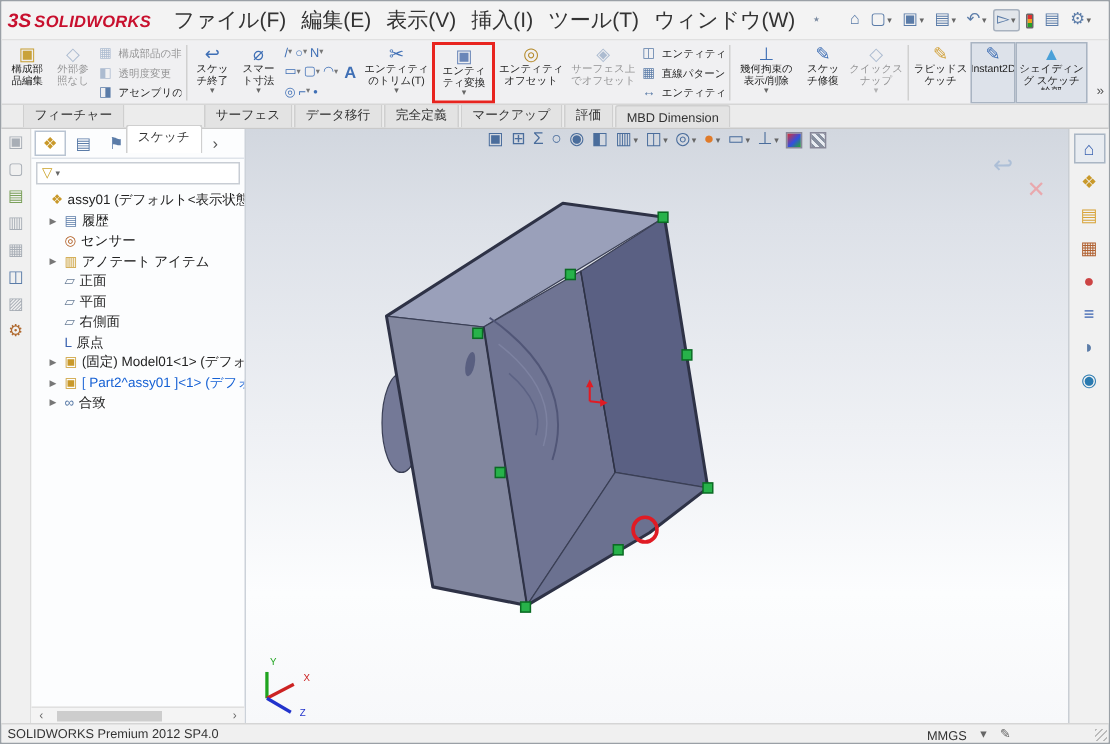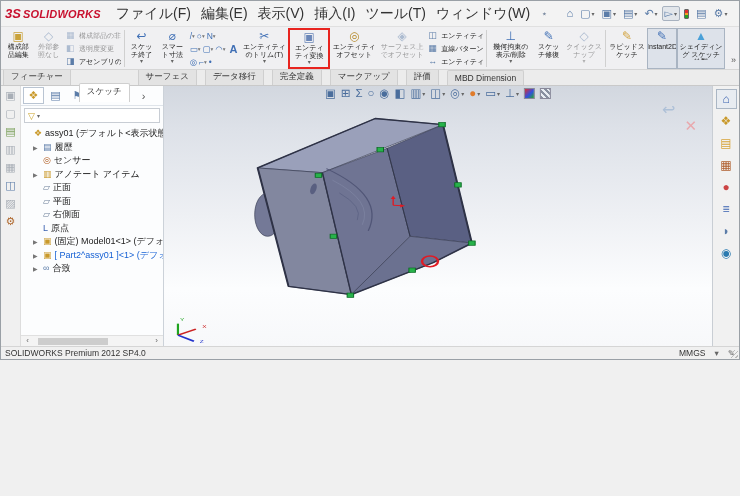--- a/index.html
+++ b/index.html
@@ -1,18 +1,18 @@
 <!DOCTYPE html>
 <html><head>
 <meta charset="utf-8">
 <style>
 *{box-sizing:border-box;margin:0;padding:0}
 html,body{width:740px;height:496px;overflow:hidden}
 body{font-family:"Liberation Sans","DejaVu Sans",sans-serif;font-size:10px;color:#222;background:#f0f0f0}
-.app{width:740px;height:360px;display:flex;flex-direction:column;border:1px solid #9aa0a6}
+.app{width:740px;height:496px;display:flex;flex-direction:column;border:1px solid #9aa0a6}
 
 .titlebar{height:26px;display:flex;align-items:center;background:#f3f3f3;border-bottom:1px solid #e0e0e0;padding:0 4px;gap:2px;flex:0 0 auto}
 .logo{display:flex;align-items:baseline;gap:2px;margin-right:8px;white-space:nowrap}
 .logo .mark{color:#c8102e;font-weight:bold;font-style:italic;font-size:13px}
 .logo .word{color:#c8102e;font-weight:bold;font-style:italic;font-size:11px;letter-spacing:.2px}
 .menubar{display:flex;white-space:nowrap}
 .menu{padding:3px 5px;color:#333;font-size:14px}
 .pin{color:#7a8aa0;font-size:10px;padding:0 4px}
 .qa{display:flex;align-items:center;margin-left:10px;gap:1px}
 .qbtn{display:flex;align-items:center;padding:1px 2px;border:1px solid transparent;border-radius:2px}
@@ -38,21 +38,21 @@
 .rsrow .ric{font-size:9px;height:auto;line-height:1;width:10px;flex:0 0 auto}
 .rsep{width:1px;background:#d0d0d0;margin:2px 1px;flex:0 0 auto}
 .rgrid{flex:0 0 auto;display:flex;align-items:center;padding:1px 1px;gap:1px}
 .gcolwrap{display:flex;flex-direction:column;justify-content:space-around;height:100%}
 .grow{display:flex;align-items:center}
 .gcell{display:flex;align-items:center;padding:0 1px;font-size:8.5px;color:#3f6fb5}
 .gdd{font-size:5.5px;color:#777}
 .atall{font-size:11px;color:#3f6fb5;padding:0 2px;font-weight:bold}
 .overflow{position:absolute;right:3px;bottom:4px;font-size:9px;color:#555}
 
-.doctabs{height:16px;background:#ececec;display:flex;align-items:flex-end;padding-left:2px;border-bottom:1px solid #c9c9c9;gap:8px;flex:0 0 auto}
+.doctabs{height:16px;background:#ececec;display:flex;align-items:flex-end;padding-left:14px;border-bottom:1px solid #c9c9c9;gap:1px;flex:0 0 auto}
 .dtab{padding:2px 7px 2px;font-size:8.5px;color:#333;background:#e3e3e3;border:1px solid #cfcfcf;border-bottom:none;border-radius:2px 2px 0 0;white-space:nowrap}
 .dtab.active{background:#fff;position:relative;top:17px;padding-bottom:4px}
 
 .main{flex:1;display:flex;min-height:0;background:#fff}
 .lstrip{width:20px;background:#f0f0f0;border-right:1px solid #ddd;display:flex;flex-direction:column;align-items:center;padding-top:4px;gap:7px;flex:0 0 auto}
 .lsic{font-size:11px;color:#a8aeb6;line-height:1}
 .panel{width:143px;display:flex;flex-direction:column;background:#fcfdfe;border-right:1px solid #ccd2d9;flex:0 0 auto;min-height:0}
 .ptabs{display:flex;align-items:center;height:20px;border-bottom:1px solid #dfe4ea;padding:0 2px;gap:1px;flex:0 0 auto}
 .ptab{width:21px;height:17px;display:flex;align-items:center;justify-content:center;font-size:11px;color:#5b7ca8;border:1px solid transparent}
 .ptab.active{background:#fff;border-color:#b9c4d2}
@@ -84,21 +84,21 @@
 .tsic{width:21px;height:20px;display:flex;align-items:center;justify-content:center;font-size:12px;border:1px solid transparent}
 .tsic.first{border-color:#aab6c4;background:#e8ecf1}
 
 .bottomtabs{height:13px;background:#f0f0f0;display:flex;align-items:stretch;border-top:1px solid #d0d0d0;padding-left:38px;flex:0 0 auto}
 .btnav{display:flex;align-items:center;background:#e0e0e0;padding:0 3px;gap:3px;font-size:5.5px;color:#555;border:1px solid #cfcfcf}
 .btab{display:flex;align-items:center;padding:0 9px;font-size:8.5px;color:#333;background:#ebebeb;border-right:1px solid #cfcfcf}
 .btab.active{background:#fafafa;border:1px solid #bfbfbf;border-bottom:none}
 .statusbar{height:13px;background:#f0f0f0;border-top:1px solid #d5d5d5;font-size:8.5px;color:#333;position:relative;flex:0 0 auto}
 .sb-left{position:absolute;left:4px;top:1px}
 .sb-mid{position:absolute;left:388px;top:1px;display:flex;gap:13px;align-items:center}
-.sb-right{position:absolute;left:678px;top:1px;display:flex;gap:9px;align-items:center}
+.sb-right{position:absolute;left:617px;top:1px;display:flex;gap:9px;align-items:center}
 .sb-grip{position:absolute;right:1px;bottom:1px;width:8px;height:8px;background:repeating-linear-gradient(135deg,#bbb 0 1px,transparent 1px 3px)}
 </style>
 </head>
 <body>
 
 <div class="app">
 
   <div class="titlebar">
     <div class="logo">
       <span class="mark">3S</span>

